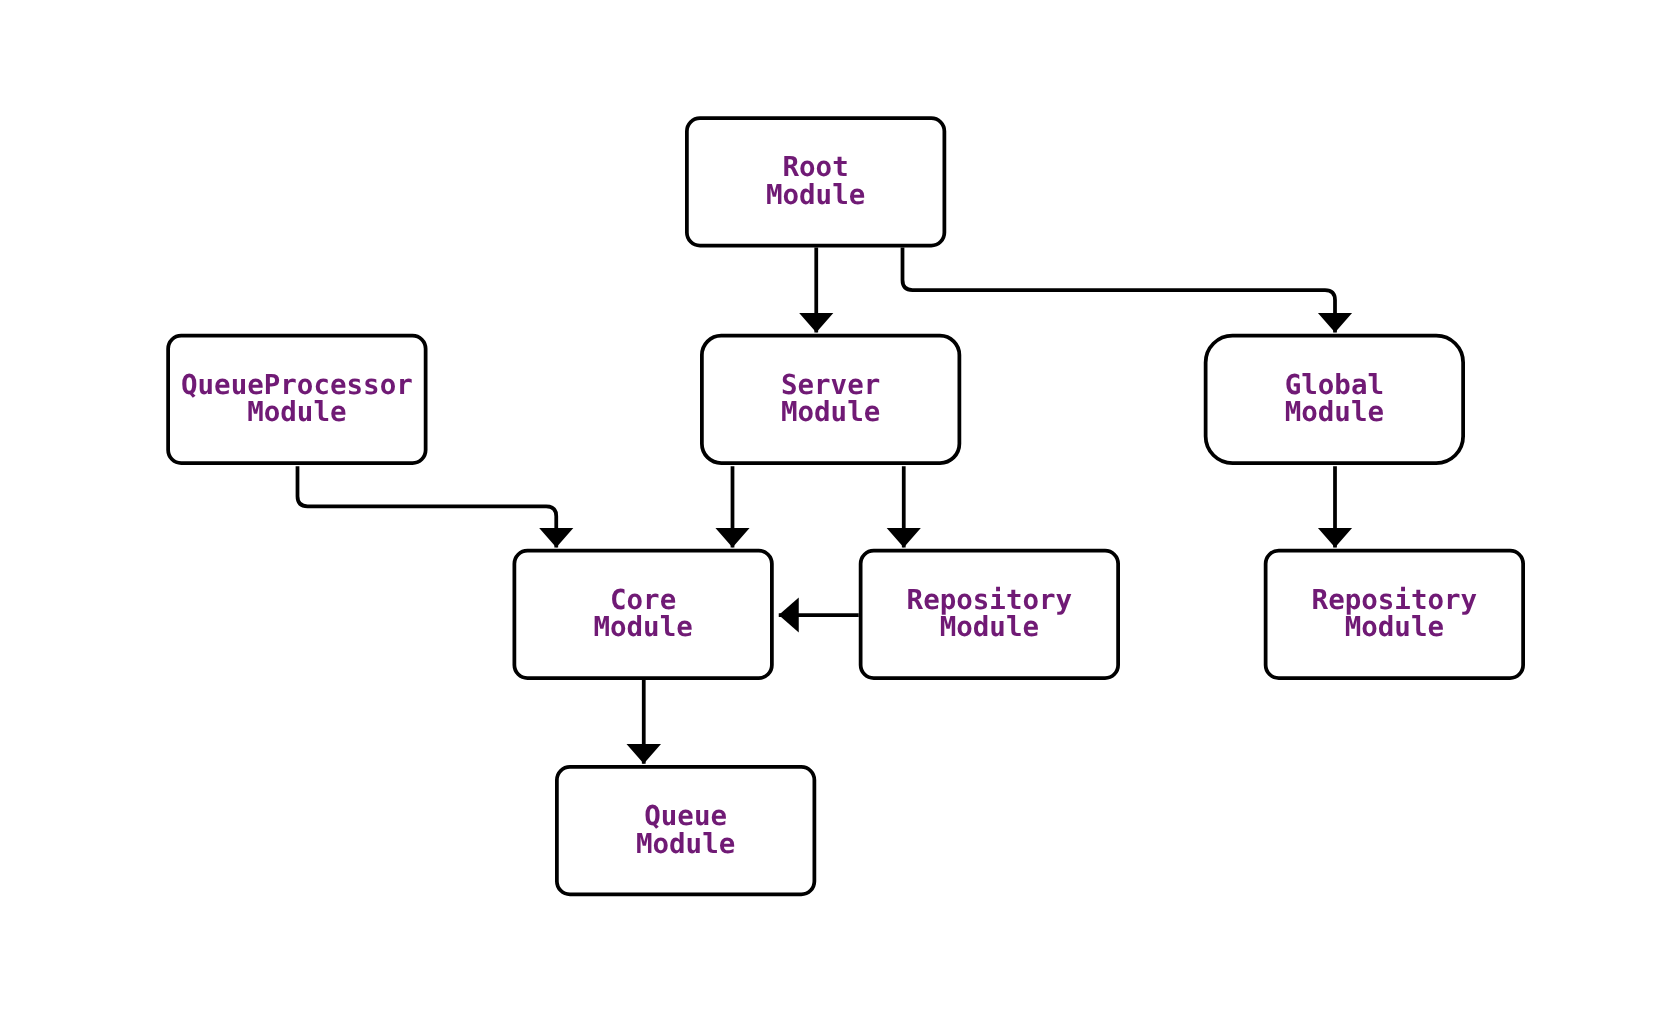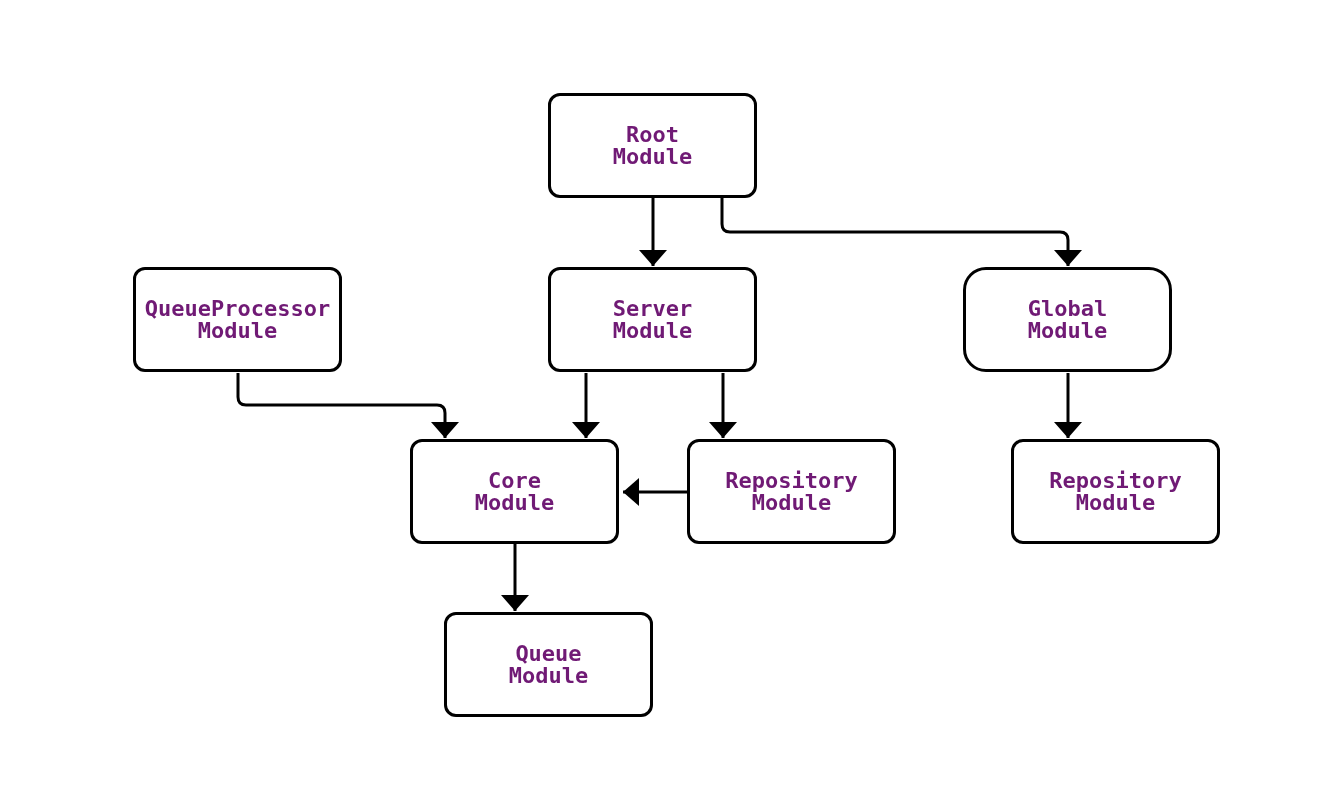--- a/index.html
+++ b/index.html
@@ -45,21 +45,21 @@
     white-space: nowrap;
   }
   .edge {
     stroke: #000000;
     stroke-width: 3;
     fill: none;
   }
   
   #node-root          { left: 548px; top: 93px;  }
   #node-queueprocessor{ left: 133px; top: 267px; }
-  #node-server        { left: 548px; top: 267px; }
+  #node-server        { left: 560px; top: 267px; border-radius: 17px; }
   #node-global        { left: 963px; top: 267px; border-radius: 23px; }
   #node-core          { left: 410px; top: 439px; align-items: center; }
   #node-endpoints     { left: 687px; top: 439px; }
   #node-repository    { left: 963px; top: 439px; margin-left: 48px; }
   #node-queue         { left: 410px; top: 612px; margin-left: 34px; }
 </style>
 </head>
 <body>
 
 <div id="canvas">

